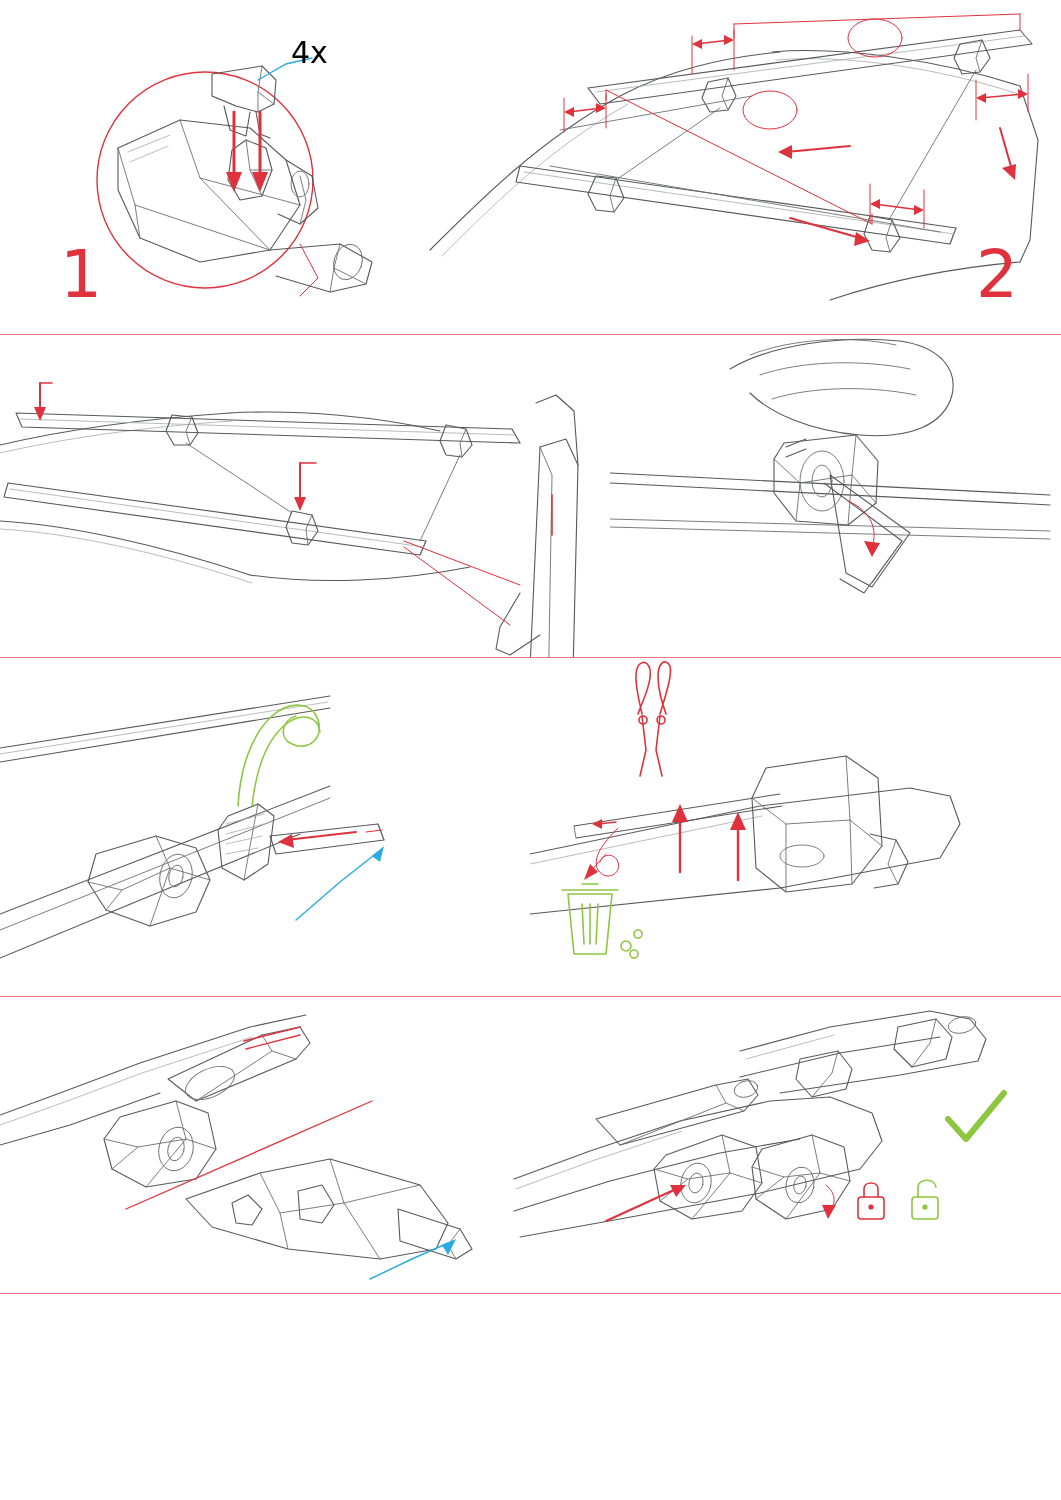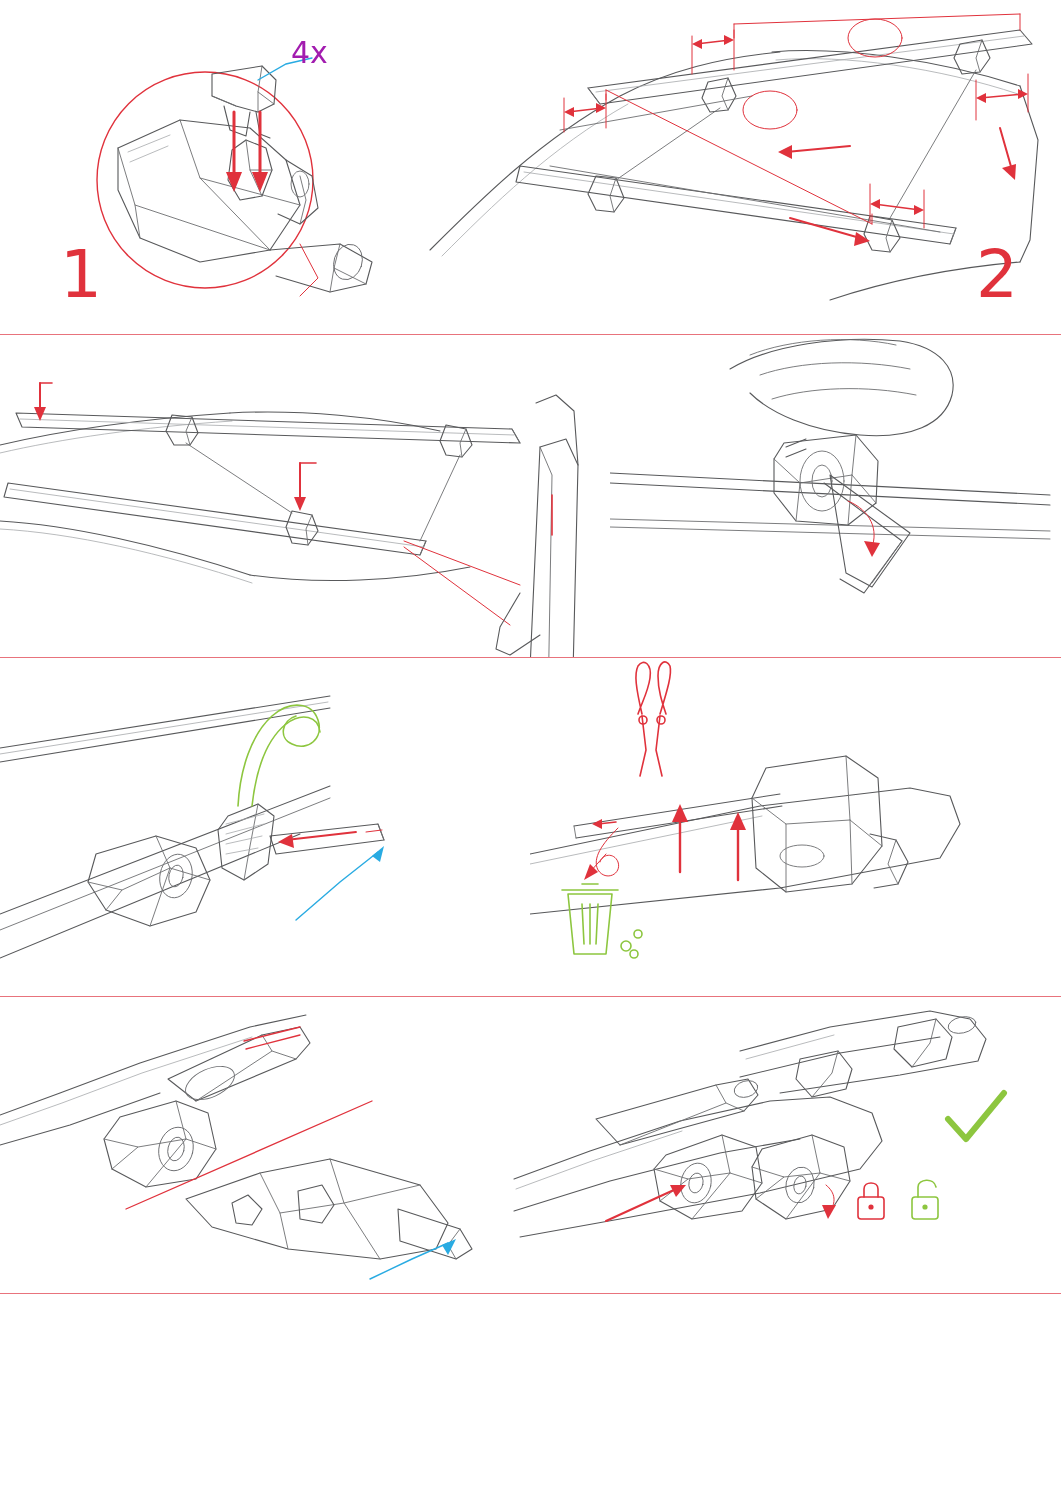--- a/index.html
+++ b/index.html
@@ -18,21 +18,21 @@
 
   .stepnum {
     position: absolute;
     font-family: "DejaVu Sans", sans-serif;
     color: #e0323c;
     font-weight: 400;
     line-height: 1;
     letter-spacing: -2px;
   }
 
-  .cyan { color: #a21caf; font-family: "DejaVu Sans", sans-serif; }
+  .cyan { color: #000000; font-family: "DejaVu Sans", sans-serif; }
 
   .lbl { position: absolute; line-height: 1; white-space: nowrap; }
 
   
   .footer { position: absolute; left: 0; top: 1295px; width: 1061px; height: 205px; }
 
   svg { display: block; overflow: visible; }
   .ln { fill: none; stroke: #58595b; stroke-width: 1.1; stroke-linecap: round; stroke-linejoin: round; }
   .ln2 { fill: none; stroke: #6d6e71; stroke-width: 0.9; stroke-linecap: round; stroke-linejoin: round; }
   .lnl { fill: none; stroke: #a7a9ac; stroke-width: 0.8; stroke-linecap: round; }

